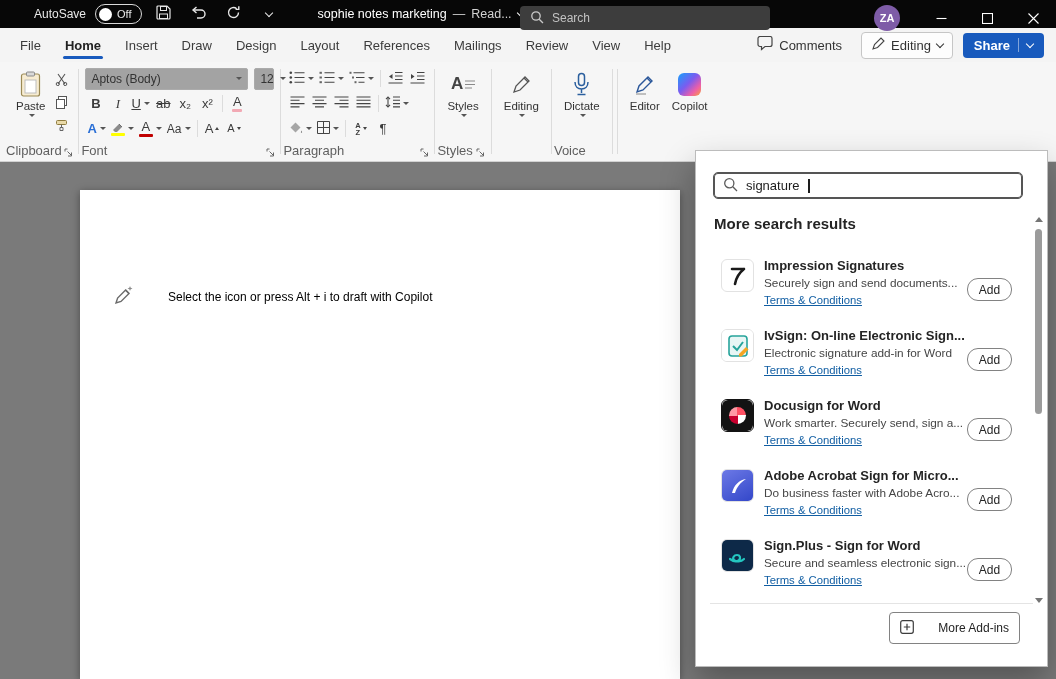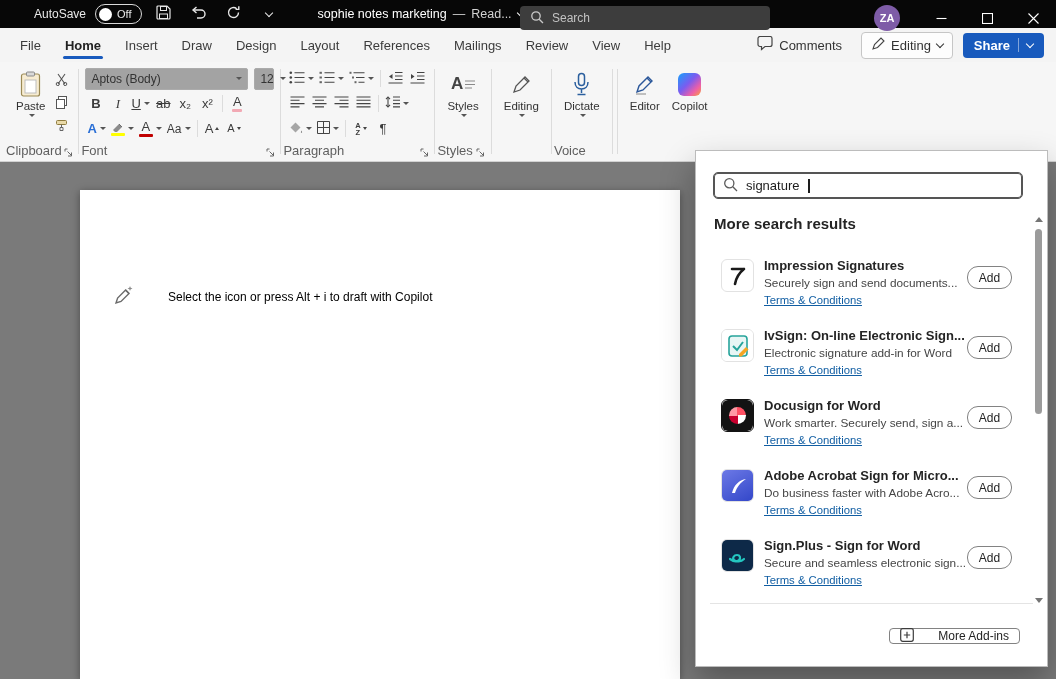--- a/index.html
+++ b/index.html
@@ -82,32 +82,32 @@
   .ap-search{position:absolute;left:17px;top:21px;width:310px;height:27px;border:1px solid #555;box-shadow:inset 0 0 0 1px #555;border-radius:5px;display:flex;align-items:center;gap:8px;padding:0 9px;cursor:text;color:#5a5a5a}
   .ap-search .q{font-size:13px;color:#1d1d1d}
   .caret{display:inline-block;width:1.2px;height:14px;background:#1d1d1d;margin-left:1px;vertical-align:-2px}
   .ap-heading{position:absolute;left:18px;top:64px;font-size:15px;font-weight:700;color:#242424}
   .ap-list{position:absolute;left:0;top:100px;right:16px}
   .ap-item{position:relative;height:70px;cursor:default}
   .ap-logo{position:absolute;left:25px;top:8px;width:33px;height:33px;border:1px solid #e2e2e2;border-radius:6px;display:flex;align-items:center;justify-content:center;overflow:hidden;background:#fff}
   .ap-name{position:absolute;left:68px;top:7px;font-size:13px;font-weight:700;white-space:nowrap}
   .ap-desc{position:absolute;left:68px;top:25px;font-size:11.8px;color:#454545;white-space:nowrap}
   .ap-terms{position:absolute;left:68px;top:43px;font-size:11.3px;color:#115ea3;text-decoration:underline;cursor:pointer}
-  .ap-add{position:absolute;right:19px;top:15px;width:45px;height:23px;border:1px solid #828282;border-radius:11px;background:#fff;display:flex;align-items:center;justify-content:center;font-size:12px;color:#242424;cursor:pointer}
+  .ap-add{position:absolute;right:19px;top:27px;width:45px;height:23px;border:1px solid #828282;border-radius:11px;background:#fff;display:flex;align-items:center;justify-content:center;font-size:12px;color:#242424;cursor:pointer}
   .lg2{background:#131313;border-radius:6px;width:100%;height:100%;display:flex;align-items:center;justify-content:center}
   .ds{width:17px;height:17px;border-radius:50%;background:conic-gradient(#ff5063 0 90deg,#ffffff 90deg 180deg,#c8002e 180deg 270deg,#ff9aa5 270deg 360deg)}
   .lg3{background:linear-gradient(150deg,#6c79e6,#3347c9);width:100%;height:100%;display:flex;align-items:center;justify-content:center}
   .lg4{background:#0d2948;width:100%;height:100%;display:flex;align-items:center;justify-content:center}
   .lg1{background:#fff;width:100%;height:100%;display:flex;align-items:center;justify-content:center}
   .ap-scrollbar{position:absolute;right:3px;top:64px;width:11px;height:390px}
   .ap-up{position:absolute;left:1.5px;top:2px;width:0;height:0;border-left:4px solid transparent;border-right:4px solid transparent;border-bottom:5px solid #757575;cursor:pointer}
   .ap-down{position:absolute;left:1.5px;bottom:2px;width:0;height:0;border-left:4px solid transparent;border-right:4px solid transparent;border-top:5px solid #757575;cursor:pointer}
   .ap-thumb{position:absolute;left:2px;top:14px;width:7px;height:185px;border-radius:4px;background:#9b9b9b;cursor:grab}
   .ap-divider{position:absolute;left:14px;right:14px;bottom:62px;height:1px;background:#e4e4e4}
-  .ap-more{position:absolute;right:27px;bottom:22px;height:16px;display:flex;align-items:center;gap:24px;border:1px solid #828282;border-radius:4px;background:#fff;padding:0 10px;font-size:12px;cursor:pointer;color:#242424}
+  .ap-more{position:absolute;right:27px;bottom:22px;height:32px;display:flex;align-items:center;gap:24px;border:1px solid #828282;border-radius:4px;background:#fff;padding:0 10px;font-size:12px;cursor:pointer;color:#242424}
 </style>
 </head>
 <body>
 
 <header class="titlebar">
   <div class="tb-left">
     <span>AutoSave</span>
     <div class="toggle">
       <span class="knob"></span>
       <span class="tgl-txt">Off</span>

